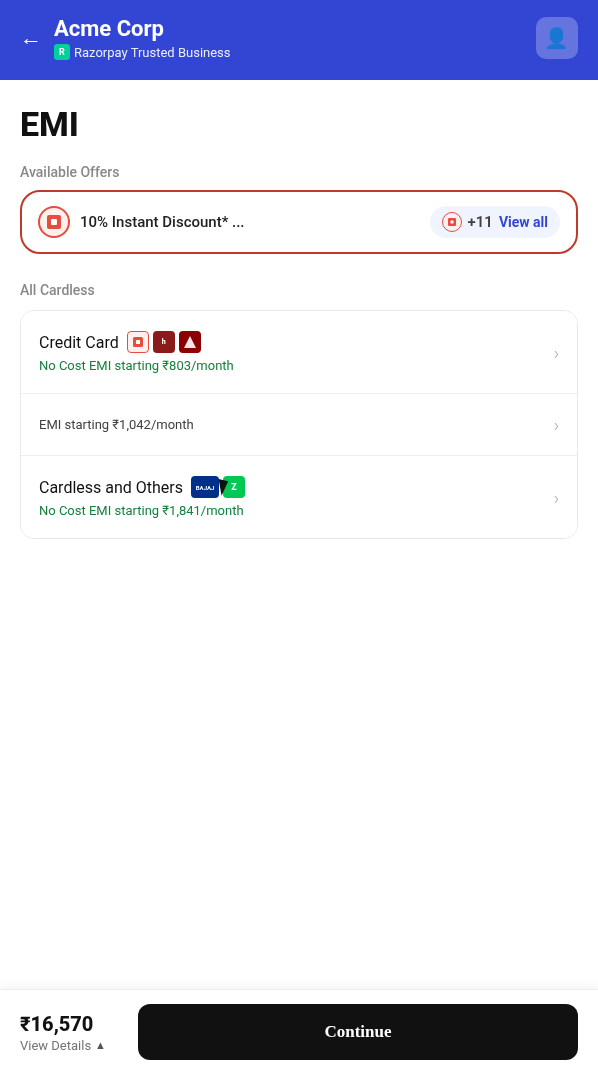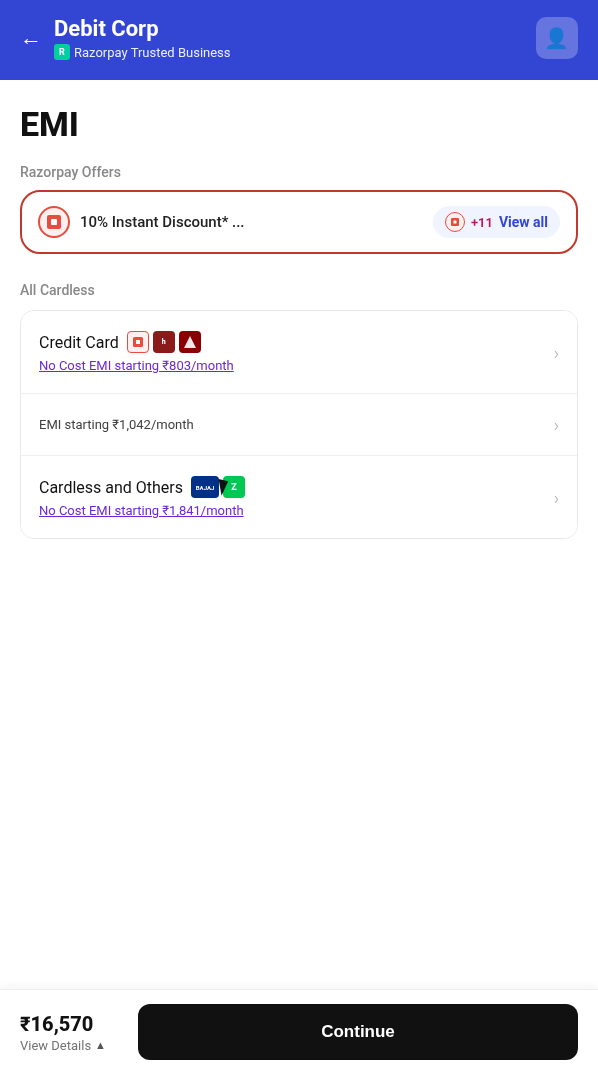--- a/index.html
+++ b/index.html
@@ -194,23 +194,23 @@
       position: absolute;
       top: 50%;
       left: 50%;
       transform: translate(-50%, -50%);
       width: 3px;
       height: 3px;
       background: white;
       border-radius: 0.5px;
     }
     .offer-count-text {
-      font-size: 13px;
+      font-size: 15px;
       font-weight: 600;
-      color: #be185d;
+      color: #404040;
     }
     .view-all-text {
       font-size: 14px;
       font-weight: 700;
       color: #3246d3;
     }
 
     
     .all-options-label {
       font-size: 14px;
@@ -253,22 +253,21 @@
     .option-icons {
       display: flex;
       align-items: center;
       gap: 4px;
     }
     .option-subtitle {
       font-size: 13px;
       color: #404040;
     }
     .option-subtitle.green {
-      color: #6d28d9;
-      text-decoration: underline;
+      color: #15803d;
     }
     .chevron {
       font-size: 18px;
       color: #aaa;
       font-weight: 300;
     }
     .bank-icon-razorpay {
       width: 22px;
       height: 22px;
       border-radius: 4px;
@@ -406,48 +405,49 @@
       flex: 1;
       background: #111;
       color: white;
       border: none;
       border-radius: 12px;
       padding: 18px;
       font-size: 17px;
       font-weight: 700;
       cursor: pointer;
       text-align: center;
+      font-family: Liberation Serif, serif;
     }
   </style>
 </head>
 <body>
 
 <div class="header">
   <div class="header-left">
     <div class="back-btn">←</div>
     <div class="header-title-block">
-      <div class="header-title">Debit Corp</div>
+      <div class="header-title">Acme Corp</div>
       <div class="header-subtitle">
         <div class="razorpay-badge">
           <div class="razorpay-icon">R</div>
           <span class="razorpay-text">Razorpay Trusted Business</span>
         </div>
       </div>
     </div>
   </div>
   <div class="profile-btn">
     <span class="profile-icon">👤</span>
   </div>
 </div>
 
 <div class="main">
 
   <div class="page-title">EMI</div>
 
-  <div class="section-label">Razorpay Offers</div>
+  <div class="section-label">Available Offers</div>
 
   <div class="offers-banner">
     <div class="offer-left">
       <div class="offer-icon">
         <div class="offer-icon-inner">
           <div class="offer-icon-center"></div>
         </div>
       </div>
       <span class="offer-text">10% Instant Discount* ...</span>
     </div>

